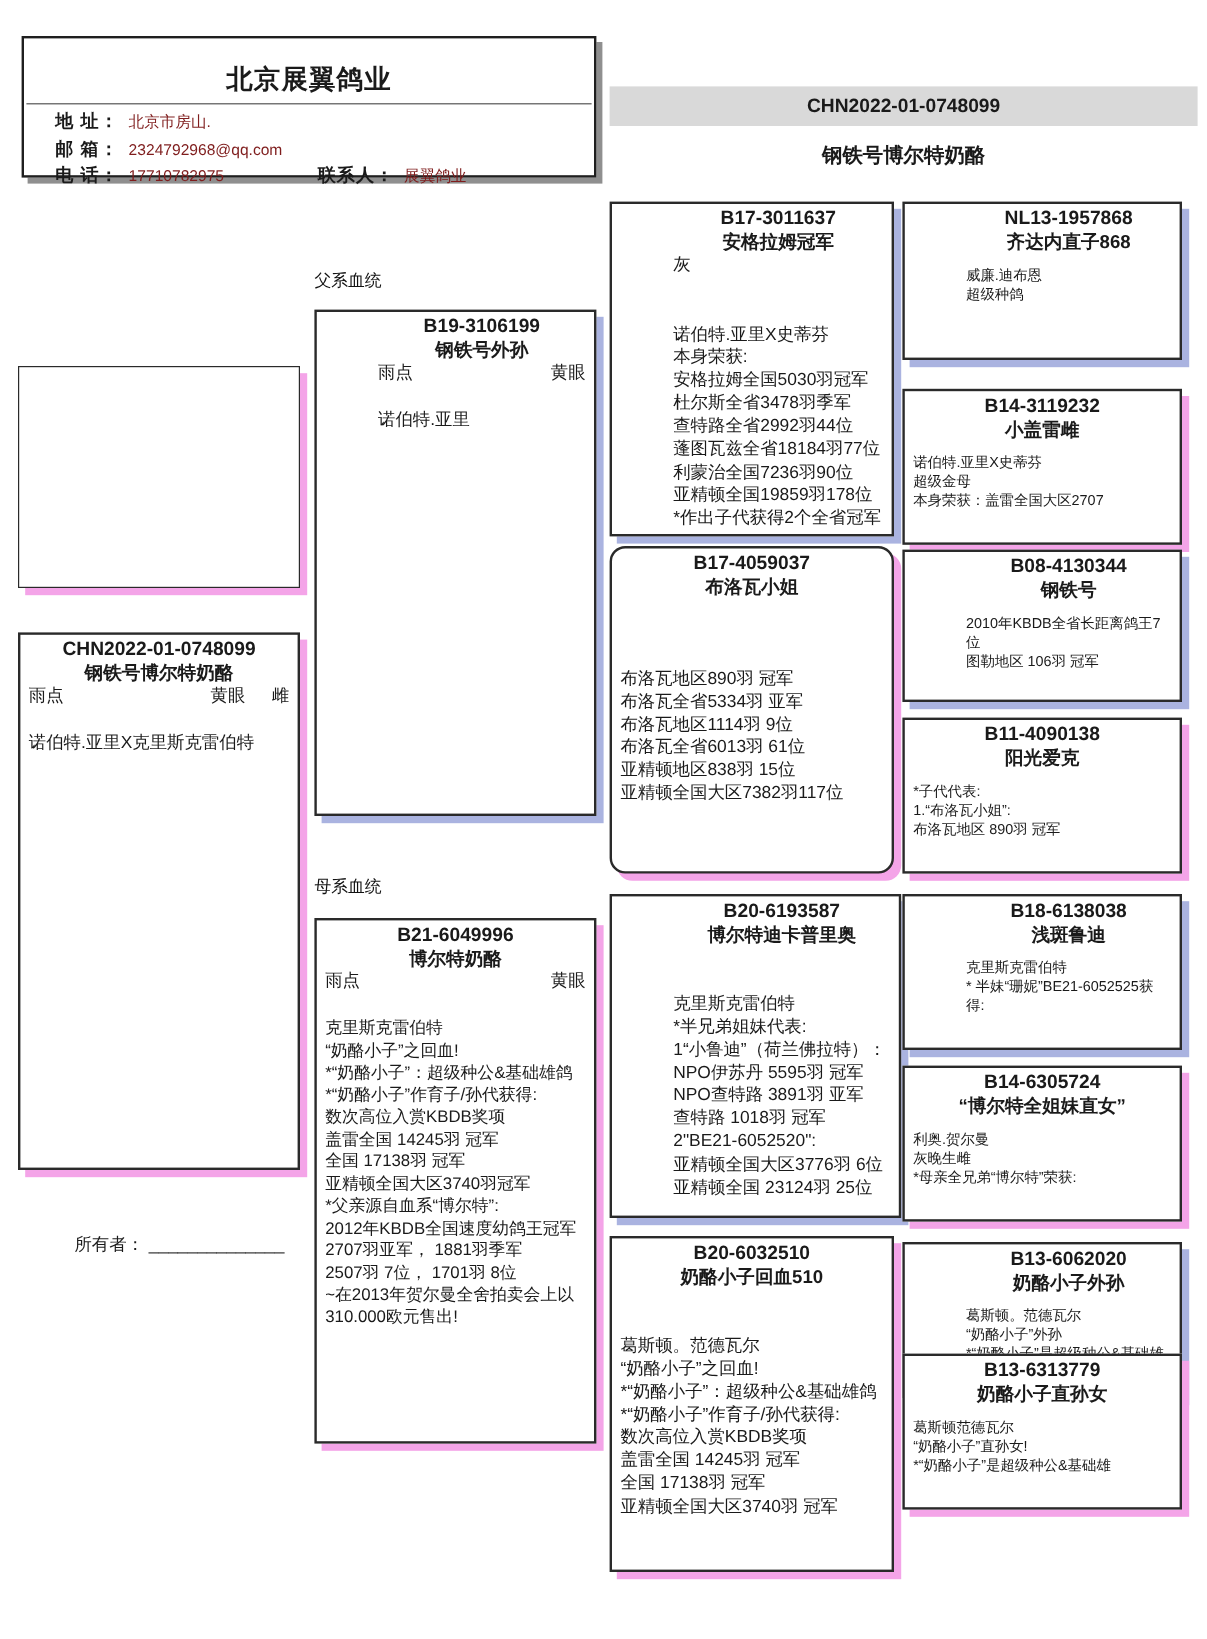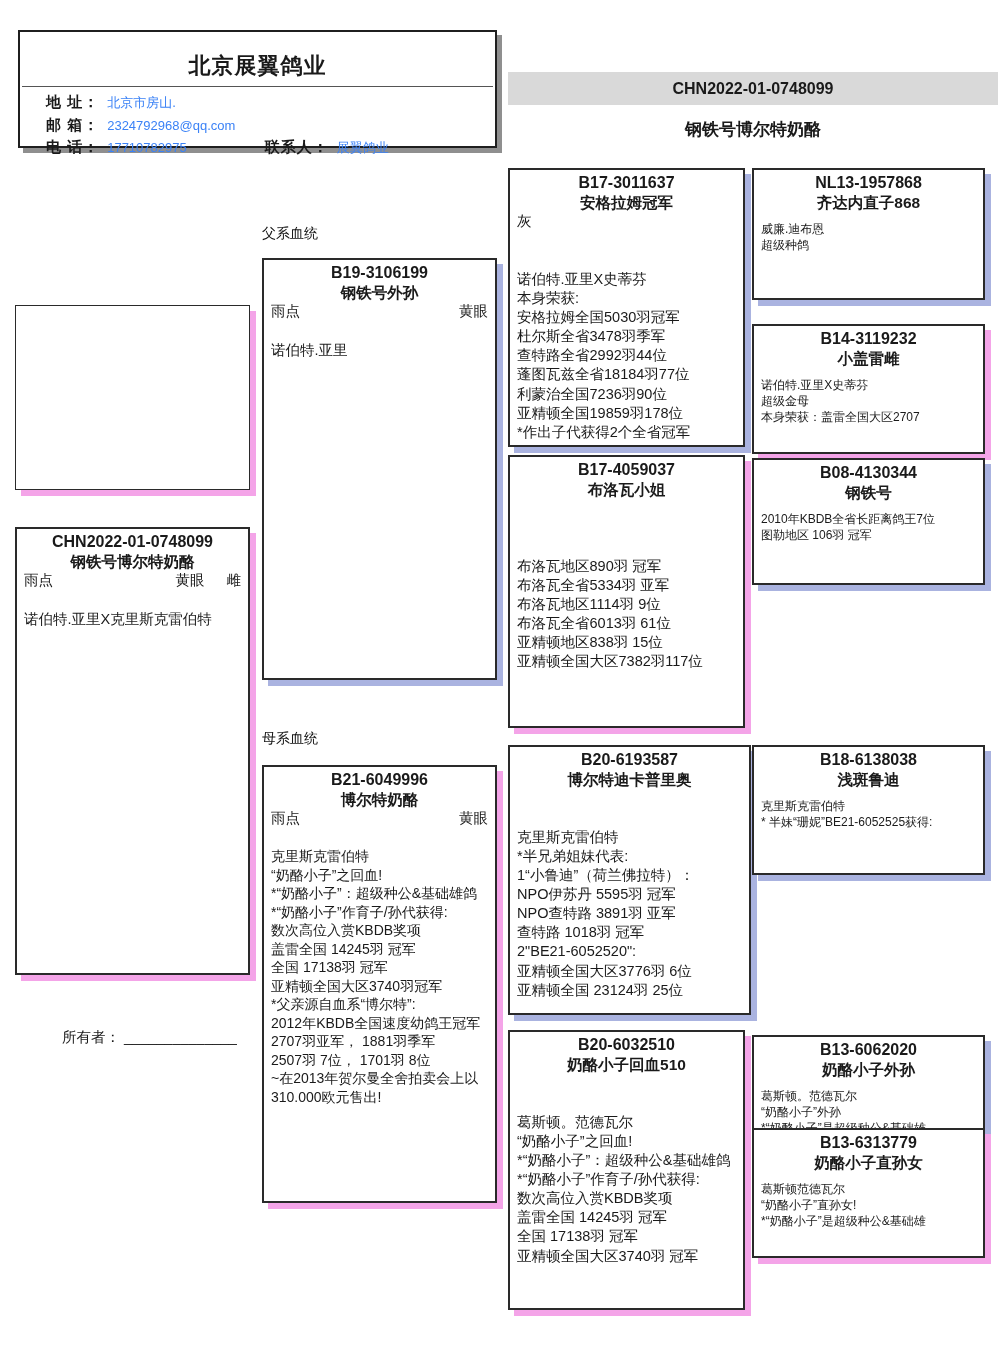--- a/index.html
+++ b/index.html
@@ -1,36 +1,36 @@
 <!DOCTYPE html>
 <html><head>
 <meta charset="utf-8">
 <style>
   html,body{margin:0;padding:0;background:#fff;font-family:"Liberation Sans","DejaVu Sans",sans-serif;color:#1a1a1a;}
   #page{position:relative;width:1006px;height:1366px;background:#ffffff;overflow:hidden;}
 
   
   .pbox{position:absolute;background:#fff;border:2px solid #2a2a2a;box-sizing:border-box;overflow:hidden;}
-  .pbox.male{box-shadow:6px 6px 0 #aab3e0;}
+  .pbox.male{box-shadow:6px 6px 0 #aab3e0;padding-left:44px;}
   .pbox.female{box-shadow:6px 6px 0 #f4a4e8;}
   .pbox-ring{font-weight:bold;font-size:16px;text-align:center;padding-top:3px;line-height:1.25;}
   .pbox-name{font-weight:bold;font-size:15.5px;text-align:center;line-height:1.25;}
   .pbox-body{padding:0 7px;font-size:14.5px;line-height:1.32;white-space:pre-line;}
   .gp-body{margin-top:10px;font-size:12px;line-height:1.3;}
   .eye-row{display:flex;justify-content:space-between;padding:0 7px;font-size:14.5px;line-height:1.35;}
   .eye-right{display:flex;gap:22px;}
 
   
   .company{position:absolute;left:18px;top:30px;width:479px;height:118px;background:#fff;border:2.5px solid #1f1f1f;box-shadow:5px 5px 0 #8f8f8f;box-sizing:border-box;}
   .company-title{font-weight:bold;font-size:22px;text-align:center;padding:19px 0 5px 0;letter-spacing:1px;}
   .company-divider{border:none;border-top:1.5px solid #555;margin:0 2px;}
   .company-info{padding:4px 0 0 26px;font-size:13px;line-height:1.5;}
   .company-row{display:flex;align-items:baseline;}
   .company-label{font-weight:bold;font-size:15px;letter-spacing:1px;}
-  .company-value{margin-left:8px;color:#3b82f6;}
+  .company-value{margin-left:8px;color:#7f1d1d;}
   .contact-group{margin-left:78px;display:flex;align-items:baseline;}
 
   
   .header-bar{position:absolute;left:508px;top:72px;width:490px;height:33px;background:#d9d9d9;display:flex;align-items:center;justify-content:center;font-weight:bold;font-size:16px;}
   .header-name{position:absolute;left:508px;top:118px;width:490px;text-align:center;font-weight:bold;font-size:17px;}
 
   
   .line-label{position:absolute;font-size:14px;color:#111;}
   .owner{position:absolute;left:62px;top:1028px;font-size:14.5px;}
 
@@ -134,21 +134,21 @@
 本身荣获:
 安格拉姆全国5030羽冠军
 杜尔斯全省3478羽季军
 查特路全省2992羽44位
 蓬图瓦兹全省18184羽77位
 利蒙治全国7236羽90位
 亚精顿全国19859羽178位
 *作出子代获得2个全省冠军</div>
   </div>
 
-  <div class="pbox female" style="left:508px;top:455px;width:237px;height:273px;">
+  <div class="pbox female" style="left:508px;top:455px;width:237px;height:273px;border-radius:13px;">
     <div class="pbox-ring">B17-4059037</div>
     <div class="pbox-name">布洛瓦小姐</div>
     <div class="pbox-body">
 
 
 布洛瓦地区890羽 冠军
 布洛瓦全省5334羽 亚军
 布洛瓦地区1114羽 9位
 布洛瓦全省6013羽 61位
 亚精顿地区838羽 15位
@@ -201,28 +201,42 @@
 本身荣获：盖雷全国大区2707</div>
   </div>
 
   <div class="pbox male" style="left:752px;top:458px;width:233px;height:127px;">
     <div class="pbox-ring">B08-4130344</div>
     <div class="pbox-name">钢铁号</div>
     <div class="pbox-body gp-body">2010年KBDB全省长距离鸽王7位
 图勒地区 106羽 冠军</div>
   </div>
 
+  <div class="pbox female" style="left:752px;top:598px;width:233px;height:130px;">
+    <div class="pbox-ring">B11-4090138</div>
+    <div class="pbox-name">阳光爱克</div>
+    <div class="pbox-body gp-body">*子代代表:
+1.“布洛瓦小姐”:
+布洛瓦地区 890羽 冠军</div>
+  </div>
 
   <div class="pbox male" style="left:752px;top:745px;width:233px;height:130px;">
     <div class="pbox-ring">B18-6138038</div>
     <div class="pbox-name">浅斑鲁迪</div>
     <div class="pbox-body gp-body">克里斯克雷伯特
 * 半妹“珊妮”BE21-6052525获得:</div>
   </div>
 
+  <div class="pbox female" style="left:752px;top:888px;width:233px;height:130px;">
+    <div class="pbox-ring">B14-6305724</div>
+    <div class="pbox-name">“博尔特全姐妹直女”</div>
+    <div class="pbox-body gp-body">利奥.贺尔曼
+灰晚生雌
+*母亲全兄弟“博尔特”荣获:</div>
+  </div>
 
   <div class="pbox male" style="left:752px;top:1035px;width:233px;height:130px;">
     <div class="pbox-ring">B13-6062020</div>
     <div class="pbox-name">奶酪小子外孙</div>
     <div class="pbox-body gp-body">葛斯顿。范德瓦尔
 “奶酪小子”外孙
 *“奶酪小子”是超级种公&amp;基础雄</div>
   </div>
 
   <div class="pbox female" style="left:752px;top:1128px;width:233px;height:130px;">

